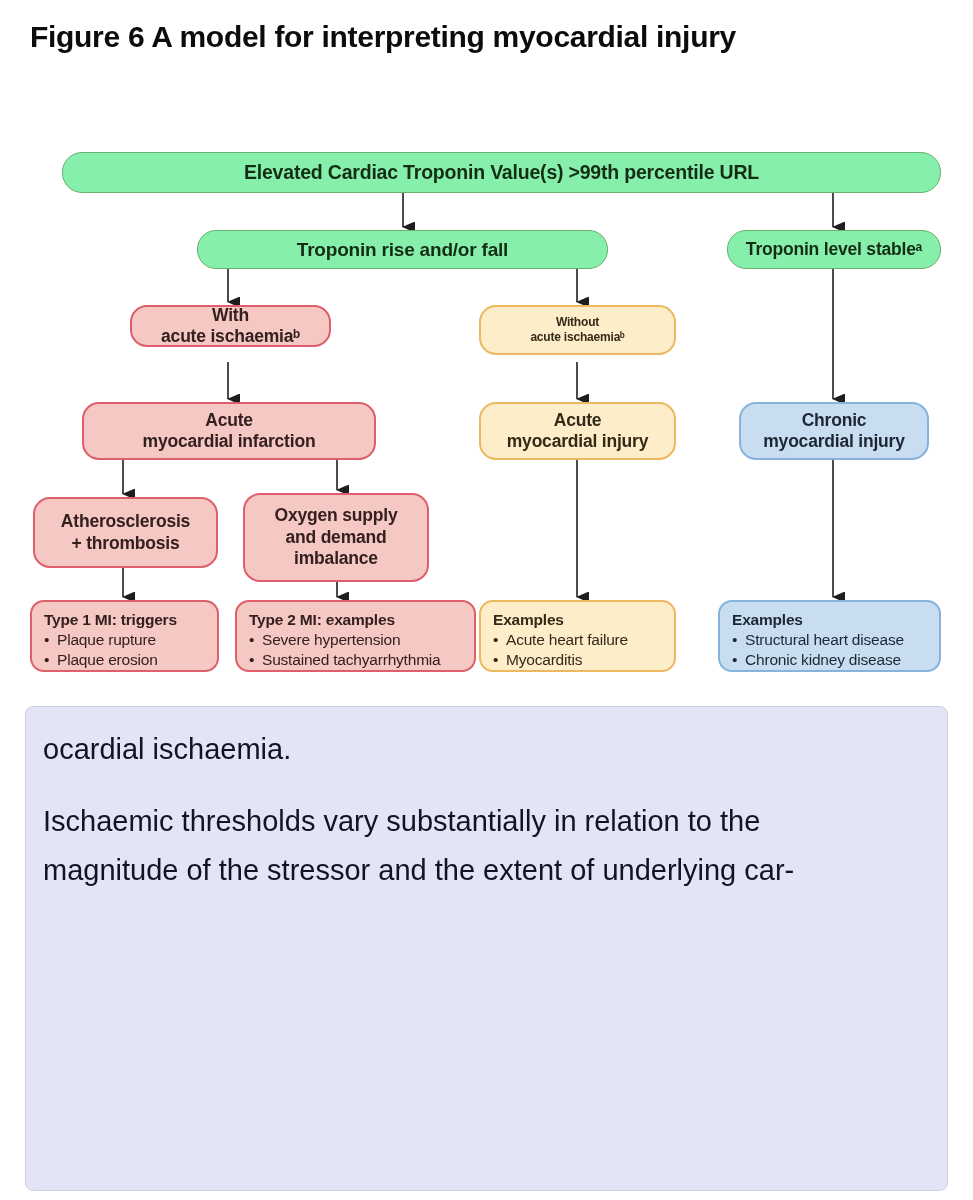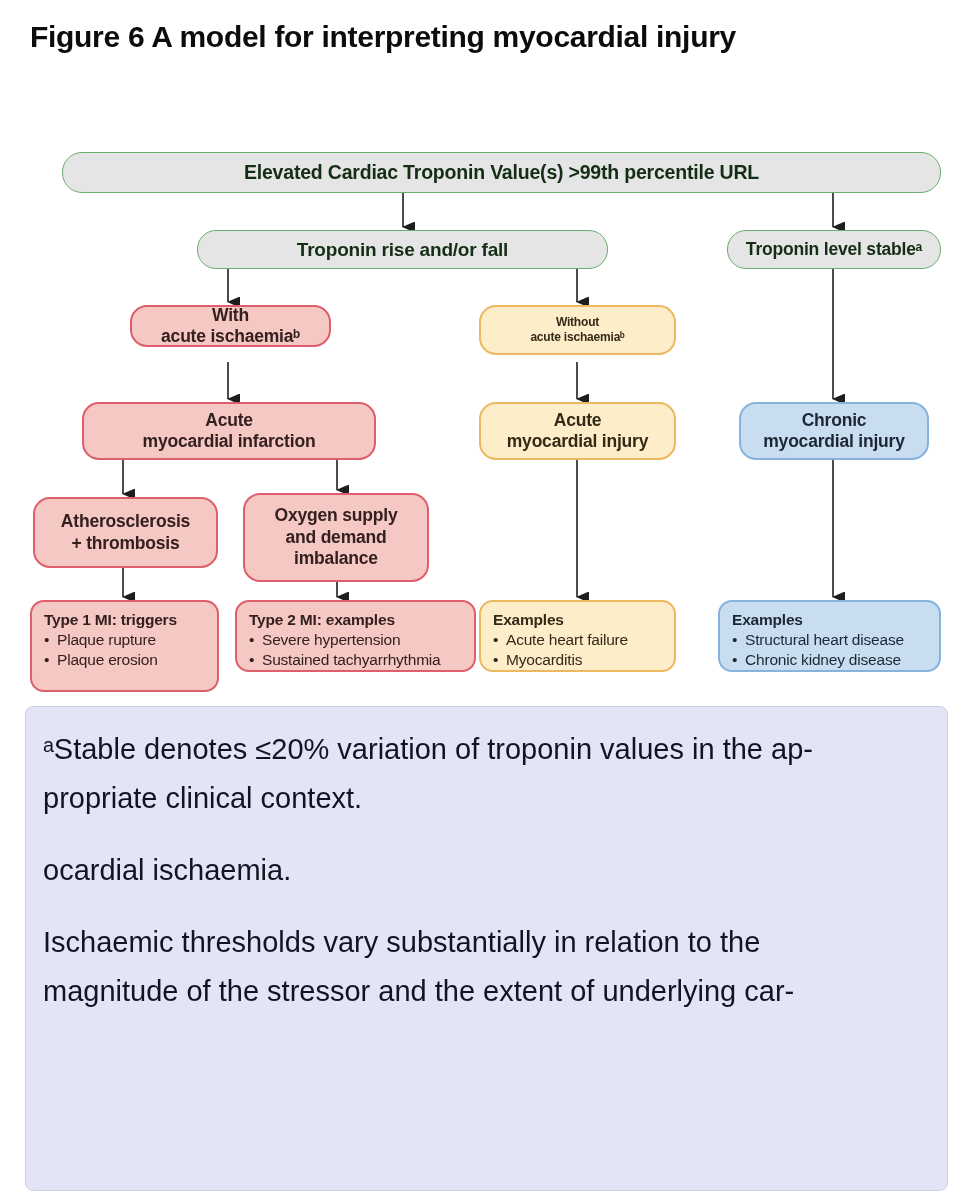--- a/index.html
+++ b/index.html
@@ -13,21 +13,21 @@
   }
   
   .diagram{position:absolute;left:0;top:0;width:973px;height:700px;}
   .connectors{position:absolute;left:0;top:0;pointer-events:none;}
   .node{
     position:absolute;box-sizing:border-box;display:flex;flex-direction:column;
     align-items:center;justify-content:center;text-align:center;
     border-radius:17px;line-height:1.22;font-weight:700;letter-spacing:-0.2px;
   }
   .node .ln{display:block;}
-  .green{background:#e5e5e5;border:1.5px solid #6aaf6c;color:#142d15;}
+  .green{background:#86efac;border:1.5px solid #6aaf6c;color:#142d15;}
   .pink{background:#f5c8c4;border:2px solid #dc5f6b;color:#33201f;}
   .yellow{background:#fdedc9;border:2px solid #ecb860;color:#332a18;}
   .blue{background:#c9ddf1;border:2px solid #85b3dd;color:#1c2733;}
   
   #n-root            {left:62px;  top:152px; width:879px; height:41px; font-size:19.5px; border-radius:20px;}
   #n-rise-fall       {left:197px; top:230px; width:411px; height:39px; font-size:19px; border-radius:19px;text-align:center;}
   #n-stable          {left:727px; top:230px; width:214px; height:39px; font-size:17.5px; border-radius:19px;}
   #n-with-ischaemia  {left:130px; top:305px; width:201px; height:42px; font-size:17.5px;}
   #n-without-ischaemia{left:479px;top:305px; width:197px; height:50px; font-size:12px;}
   #n-ami             {left:82px;  top:402px; width:294px; height:58px; font-size:17.5px;}
@@ -35,21 +35,21 @@
   #n-chronic-injury  {left:739px; top:402px; width:190px; height:58px; font-size:17.5px;}
   #n-athero          {left:33px;  top:497px; width:185px; height:71px; font-size:17.5px;}
   #n-oxygen          {left:243px; top:493px; width:186px; height:89px; font-size:17.5px;}
   .listnode{
     position:absolute;box-sizing:border-box;border-radius:14px;
     padding:8px 10px 6px 12px;text-align:left;line-height:1.3;
   }
   .listnode .hd{font-weight:700;font-size:15.5px;letter-spacing:-0.2px;}
   .listnode .row{display:flex;font-size:15.5px;font-weight:400;letter-spacing:-0.2px;}
   .listnode .blt{width:13px;flex:0 0 13px;}
-  #n-type1           {left:30px;  top:600px; width:189px; height:92px;}
+  #n-type1           {left:30px;  top:600px; width:189px; height:72px;}
   #n-type2           {left:235px; top:600px; width:241px; height:72px;}
   #n-acute-examples  {left:479px; top:600px; width:197px; height:72px;}
   #n-chronic-examples{left:718px; top:600px; width:223px; height:72px;}
   
   .notes{
     position:absolute;left:25px;top:706px;width:923px;height:485px;box-sizing:border-box;
     background:#e3e4f6;border:1px solid #cfd0e4;border-radius:8px;
     padding:18px 18px 0 17px;color:#141420;
   }
   .note{margin:0 0 23px 0;font-size:29px;line-height:49px;font-weight:400;}
@@ -180,24 +180,20 @@
       <div class="row">
         <span class="blt">•</span>
         <span>Chronic kidney disease</span>
       </div>
     </div>
 
   </div>
 
   <div class="notes">
     <p class="note">
-      <span class="nline">ᵃStable denotes ≤20% variation of troponin values in the ap-</span>
-      <span class="nline">propriate clinical context.</span>
-    </p>
-    <p class="note">
       <span class="nline">ocardial ischaemia.</span>
     </p>
     <p class="note">
       <span class="nline">Ischaemic thresholds vary substantially in relation to the</span>
       <span class="nline">magnitude of the stressor and the extent of underlying car-</span>
     </p>
   </div>
 
 </div>
 

